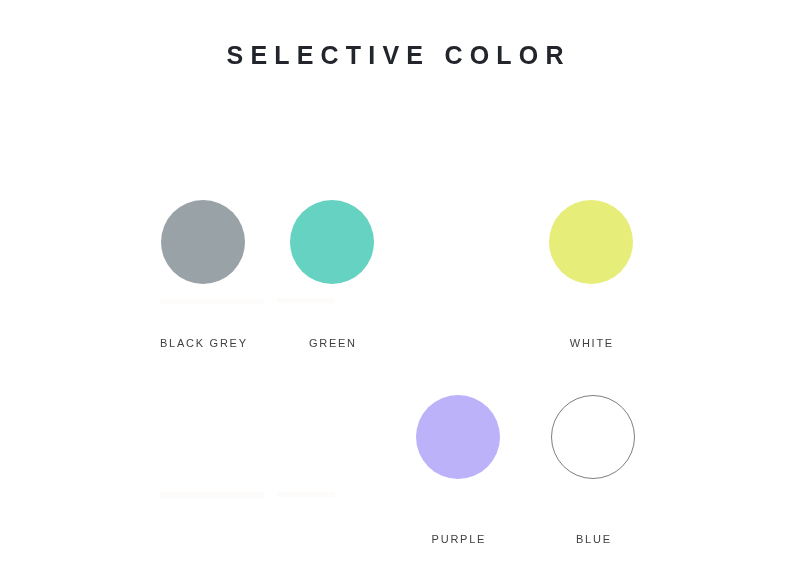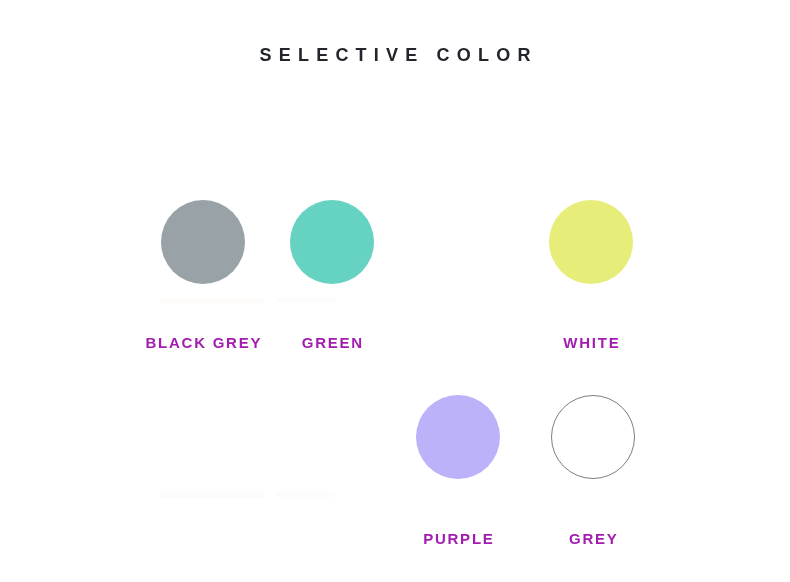--- a/index.html
+++ b/index.html
@@ -24,21 +24,21 @@
     height: 582px;
   }
 
   
   .page-title {
     position: absolute;
     top: 38px;
     left: 0;
     width: 790px;
     text-align: center;
-    font-size: 18px;
+    font-size: 25px;
     font-weight: 700;
     letter-spacing: 7.2px;
     text-indent: 7.2px;
     color: #22252c;
     line-height: 34px;
     white-space: nowrap;
   }
 
   
   .swatch-grid {
@@ -84,25 +84,25 @@
     background: #cccccc;
     box-sizing: border-box;
   }
   .swatch-dot.outlined {
     border: 1px solid #7e7e7e;
     background: #ffffff;
   }
 
   .swatch-label {
     margin-top: 52px;
-    font-size: 15px;
-    font-weight: 700;
+    font-size: 11px;
+    font-weight: 400;
     letter-spacing: 1.75px;
     text-indent: 1.75px;
-    color: #a21caf;
+    color: #404040;
     white-space: nowrap;
     line-height: 14px;
   }
   .swatch-row.row-1 .swatch-label {
     margin-top: 53px;
   }
 
   
   .artifact {
     position: absolute;
@@ -147,21 +147,21 @@
 
 
 
       <div class="swatch-cell col-2">
         <div class="swatch-dot" style="background: rgb(187, 178, 250);"></div>
         <div class="swatch-label">PURPLE</div>
       </div>
 
       <div class="swatch-cell col-3">
         <div class="swatch-dot outlined" style="background: rgb(255, 255, 255); border: 1px solid rgb(126, 126, 126);"></div>
-        <div class="swatch-label">GREY</div>
+        <div class="swatch-label">BLUE</div>
       </div>
 
     </div>
 
   </div>
 
   <div class="artifact a1"></div>
   <div class="artifact a2"></div>
   <div class="artifact a3"></div>
   <div class="artifact a4"></div>

